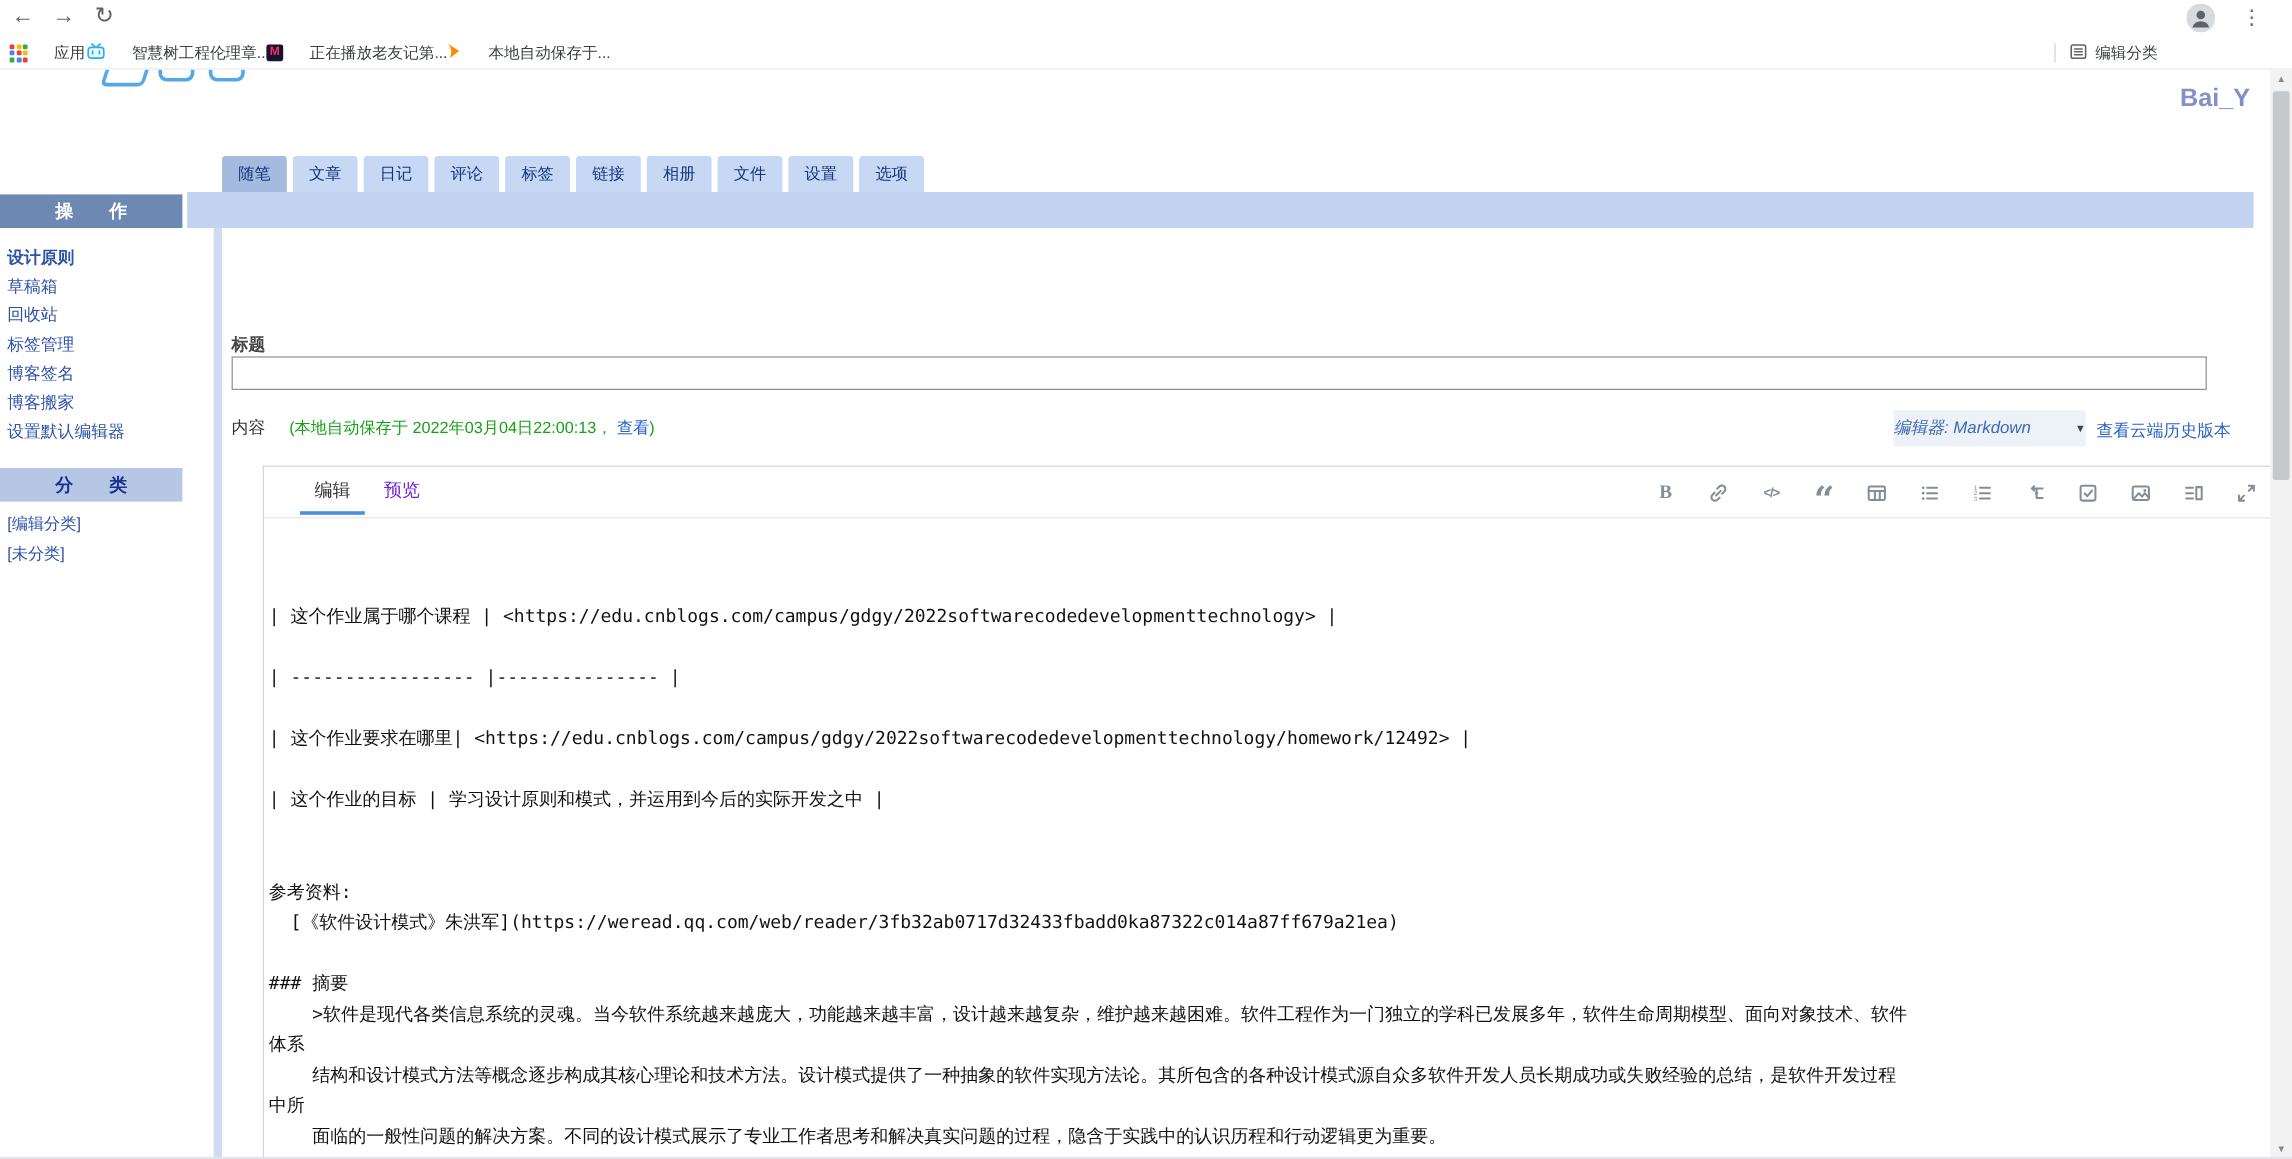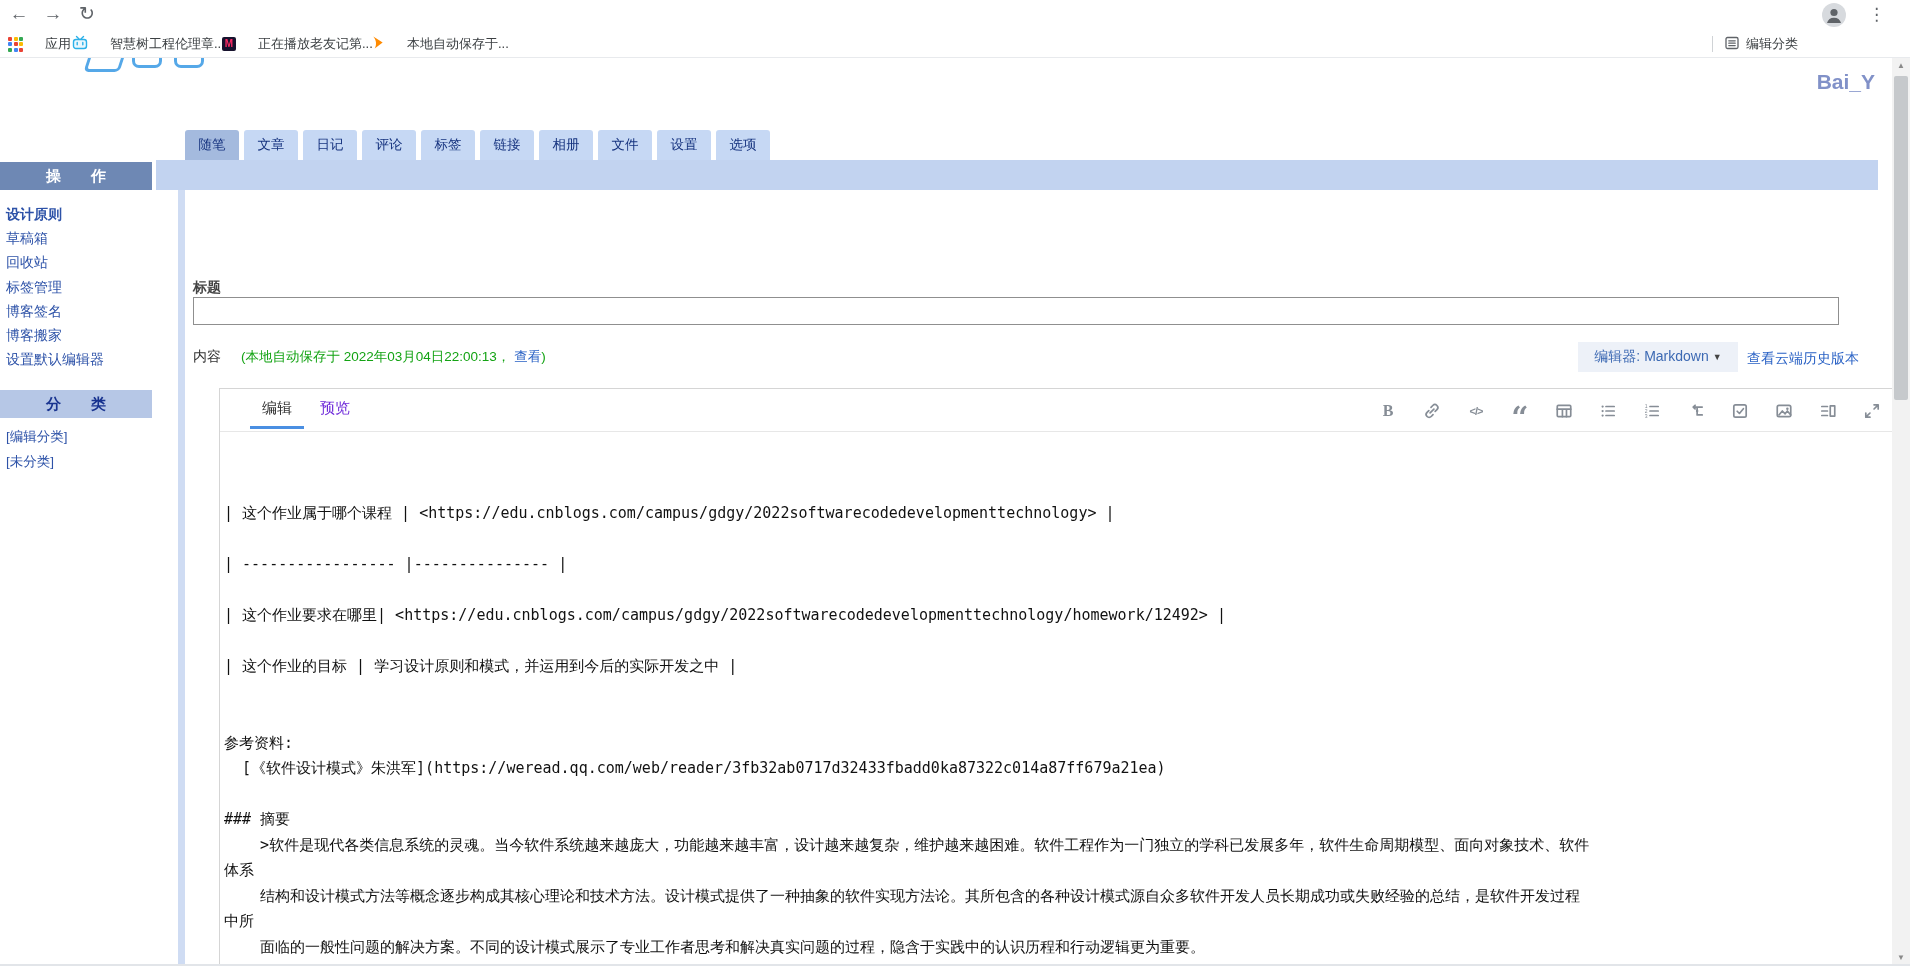--- a/index.html
+++ b/index.html
@@ -44,21 +44,21 @@
   #band { position:absolute; left:156px; top:102px; width:1722px; height:30px; background:#c2d3f0; }
   #leftline { position:absolute; left:178px; top:132px; width:7px; height:776px; background:#cfdcf3; }
 
   
   #section-header { position:absolute; left:197px; top:170px; width:1641px; height:30px; background:#dce7f6; border-bottom:1px dashed #9aa4b5; font-size:15px; font-weight:bold; color:#222; line-height:30px; padding-left:18px; }
   #title-label { position:absolute; left:193px; top:221px; font-size:14px; color:#444;font-weight:bold; }
   #title-input { position:absolute; left:193px; top:239px; width:1646px; height:28px; border:1px solid #8f8f8f; background:#fff; font-size:14px; padding:0 6px; outline:none; }
   #content-row { position:absolute; left:193px; top:290px; font-size:14px; color:#333; white-space:nowrap; }
   #autosave { color:#14a314; font-size:13.5px; margin-left:20px; }
   #autosave-link { color:#2a62c5; cursor:pointer; }
-  #md-btn { position:absolute; left:1578px; top:284px; width:160px; height:30px; background:#edf1f8; color:#3c69b3; font-size:14px; display:flex; align-items:center; justify-content:center; gap:4px; cursor:pointer; }
+  #md-btn { position:absolute; left:1578px; top:284px; width:160px; height:30px; background:#edf1f8; color:#3c69b3; font-size:14px; display:flex; align-items:center; justify-content:space-between; gap:4px; cursor:pointer;font-style:italic; }
   #md-btn .caret { font-size:9px; color:#444; }
   #history-link { position:absolute; left:1747px; top:292px; font-size:14px; color:#2a62c5; cursor:pointer; }
 
   
   #editor { position:absolute; left:186px; top:330px; width:1700px; height:578px; border:1px solid #d5d5d5; border-bottom:none; background:#fff;margin-left:33px; }
   #ed-toolbar { position:absolute; left:0; top:0; width:100%; height:43px; border-bottom:1px solid #e7e7e7; }
   .ed-tab { position:absolute; top:10px; font-size:15px; cursor:pointer; }
   #ed-tab-edit { left:42px; color:#333; }
   #ed-tab-edit::after { content:""; position:absolute; left:-12px; right:-12px; bottom:-11px; height:3px; background:#4a8fe2; }
   #ed-tab-preview { left:100px; color:#6d28d9; }

